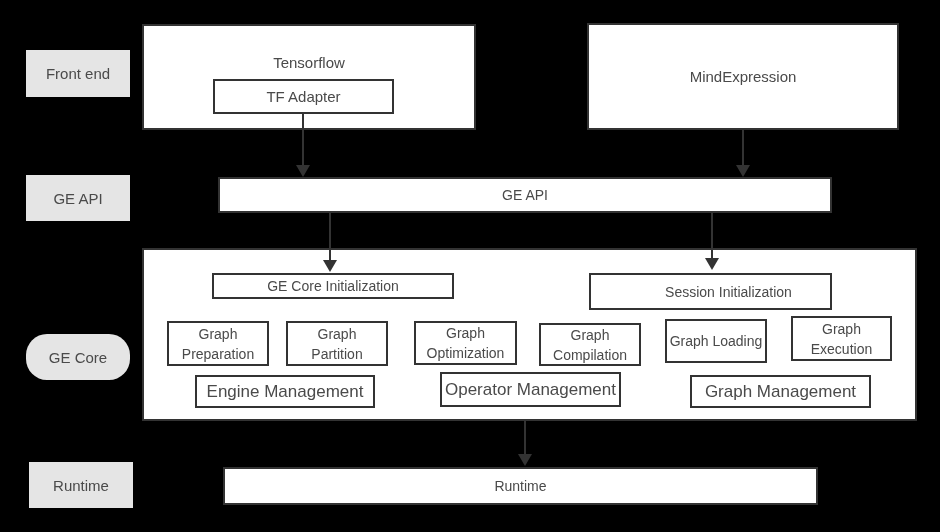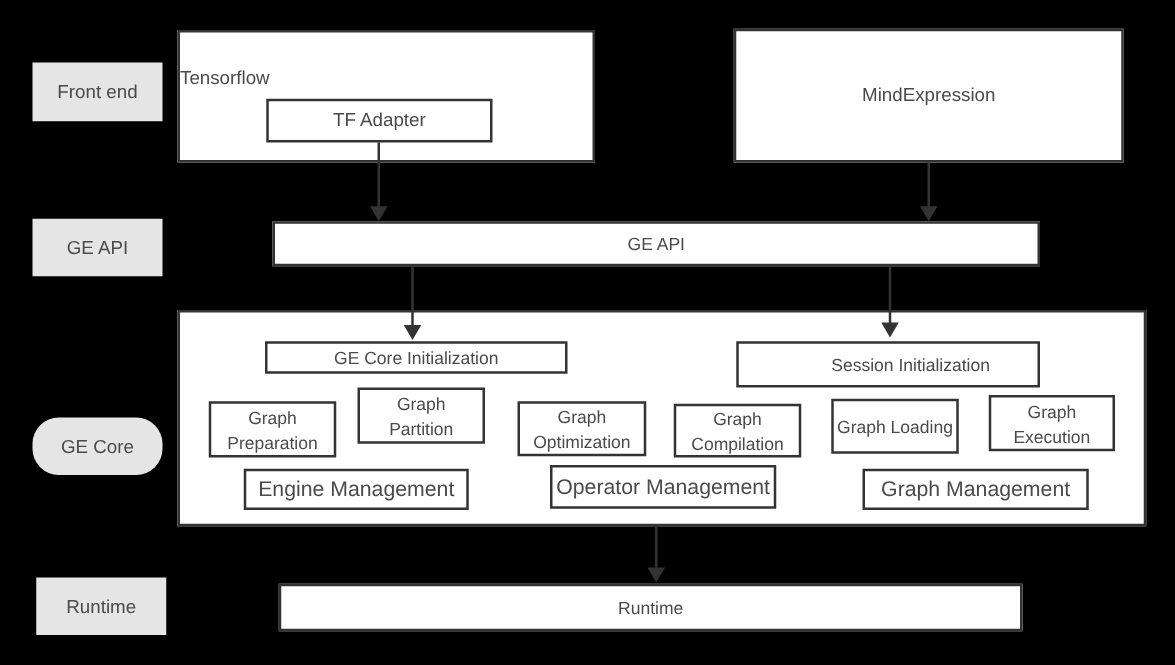--- a/index.html
+++ b/index.html
@@ -73,21 +73,21 @@
     <span>GE API</span>
   </div>
   <div class="abs fill center side-label" style="top:334px;border-radius:21px;">
     <span>GE Core</span>
   </div>
   <div class="abs fill center side-label" style="top:462px; left:29px;">
     <span>Runtime</span>
   </div>
 
   <div class="abs bordered" style="left:142px; top:24px; width:334px; height:106px;">
-    <div class="big-title" style="margin-top:28px; ">Tensorflow</div>
+    <div class="big-title" style="margin-top:28px; text-align:center;">Tensorflow</div>
     <div class="abs bordered center big-title" style="left:69px; top:53px; width:181px; height:35px;">
       <span>TF Adapter</span>
     </div>
   </div>
 
   <div class="abs bordered center big-title" style="left:587px; top:23px; width:312px; height:107px;">
     <span>MindExpression</span>
   </div>
 
   <div class="abs bordered center bar-label" style="left:218px; top:177px; width:614px; height:36px;">
@@ -99,21 +99,21 @@
     <div class="abs bordered center bar-label" style="left:68px; top:23px; width:242px; height:26px;">
       <span>GE Core Initialization</span>
     </div>
     <div class="abs bordered center bar-label" style="left:445px; top:23px; width:243px; height:37px;padding-left:36px;">
       <span>Session Initialization</span>
     </div>
 
     <div class="abs bordered center stage-box" style="left:23px; top:71px; width:102px; height:45px;">
       <span>Graph Preparation</span>
     </div>
-    <div class="abs bordered center stage-box" style="left:142px; top:60px; width:102px; height:45px;">
+    <div class="abs bordered center stage-box" style="left:142px; top:71px; width:102px; height:45px;">
       <span>Graph Partition</span>
     </div>
     <div class="abs bordered center stage-box" style="left:270px; top:71px; width:103px; height:44px;">
       <span>Graph Optimization</span>
     </div>
     <div class="abs bordered center stage-box" style="left:395px; top:73px; width:102px; height:43px;">
       <span>Graph Compilation</span>
     </div>
     <div class="abs bordered center stage-box" style="left:521px; top:69px; width:102px; height:44px;">
       <span>Graph Loading</span>

